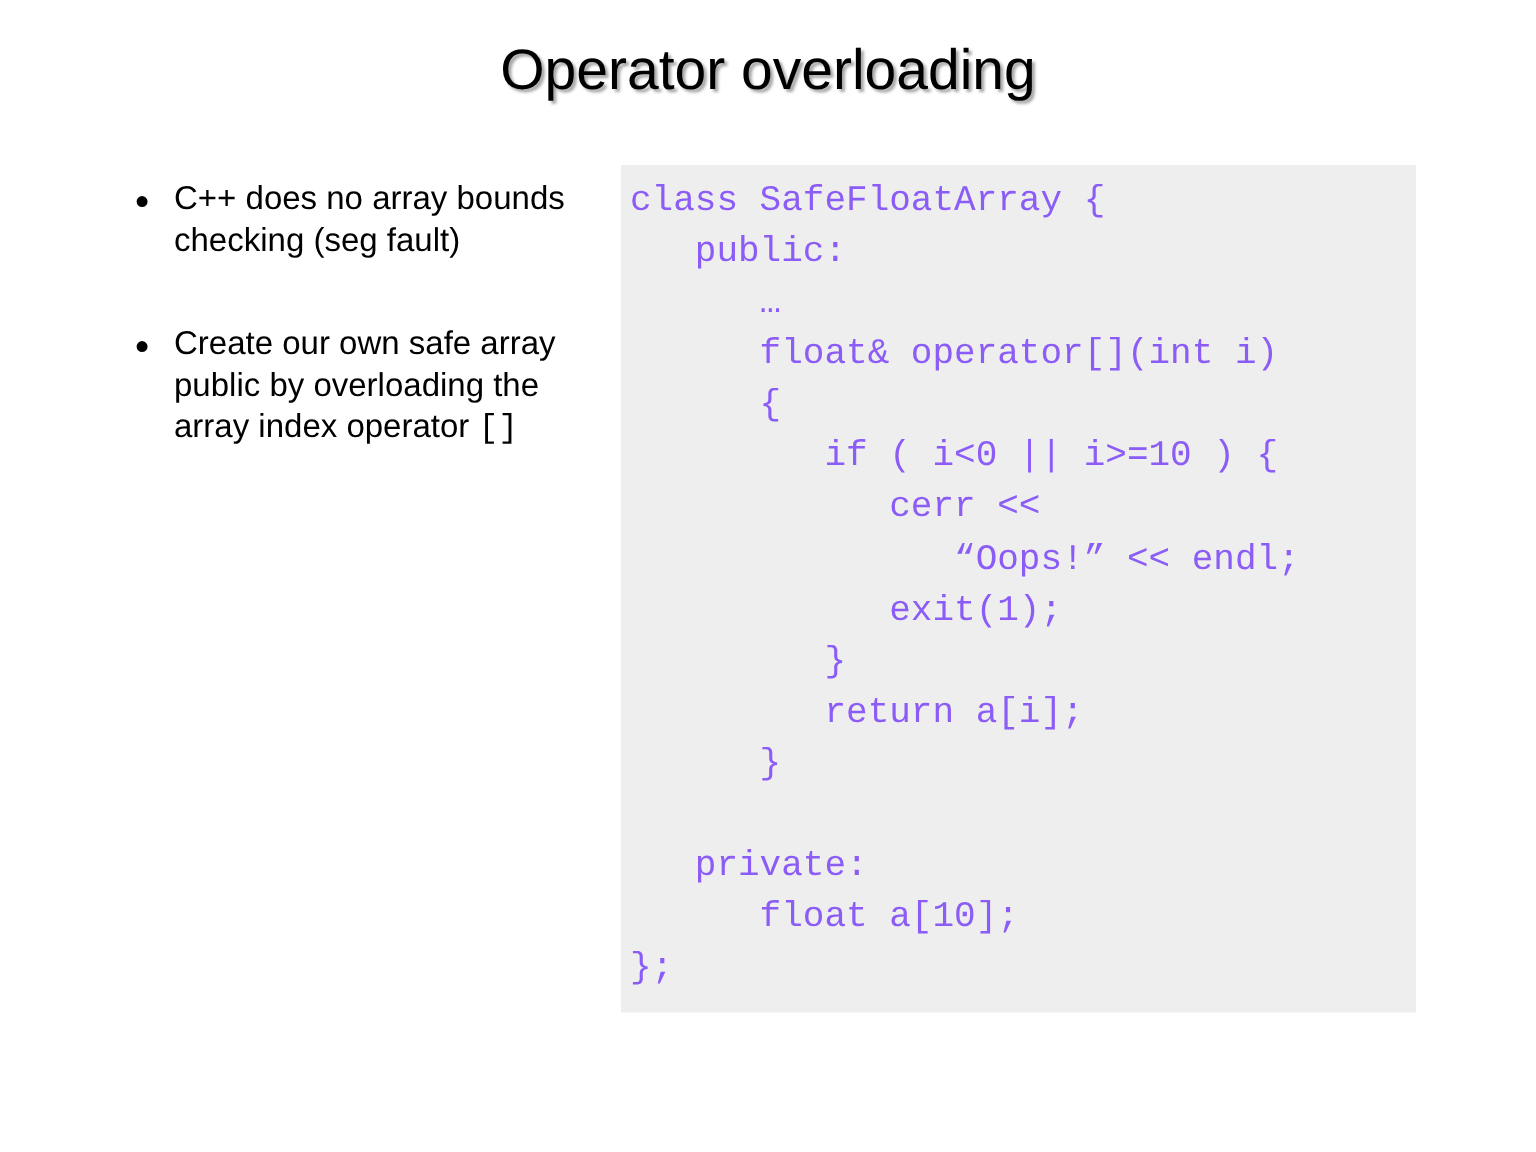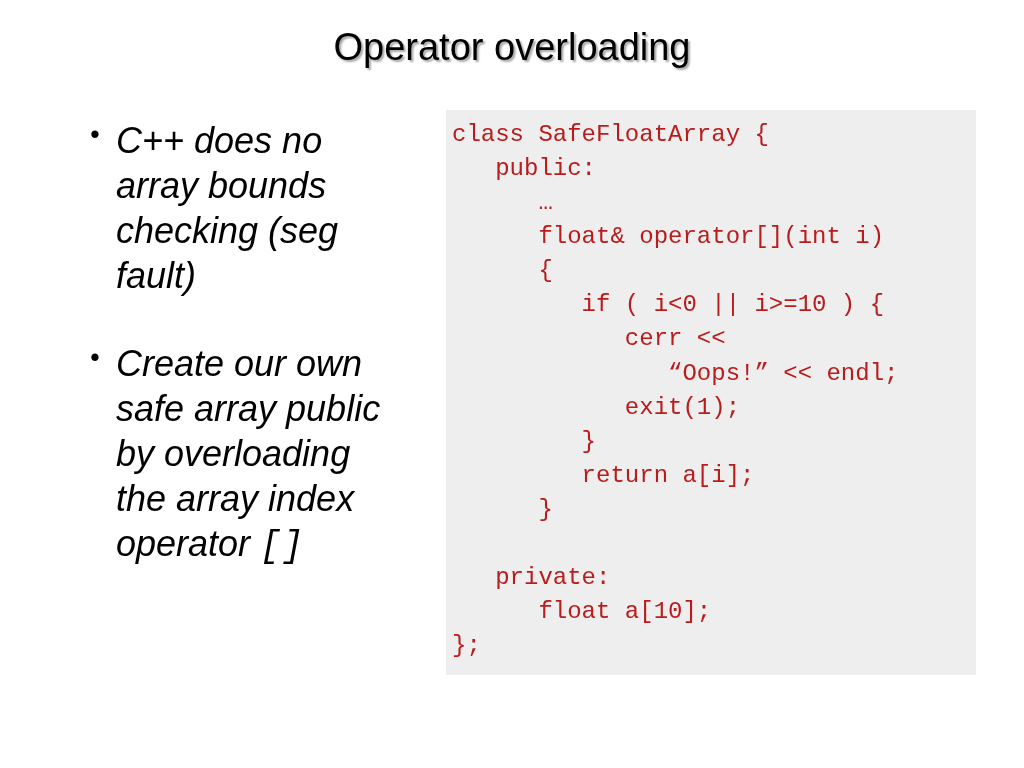--- a/index.html
+++ b/index.html
@@ -26,23 +26,22 @@
     text-align: center;
     font-size: 38px;
     font-weight: 400;
     text-shadow: 2px 2px 2px rgba(0,0,0,0.35);
   }
   .left-col {
     position: absolute;
     left: 90px;
     top: 118px;
     width: 300px;
-    font-size: 36px;
+    font-size: 22px;
     line-height: 1.25;
-    font-style: italic;
   }
   .left-col ul {
     list-style: none;
     padding: 0;
     margin: 0;
   }
   .left-col li {
     position: relative;
     padding-left: 26px;
     margin-bottom: 40px;
@@ -57,27 +56,26 @@
   }
   .mono {
     font-family: "Courier New", Courier, monospace;
   }
   .code-block {
     position: absolute;
     left: 414px;
     top: 110px;
     width: 530px;
     background: #eeeeee;
-    color: #b91c1c;
+    color: #8b5cf6;
     font-family: "Courier New", Courier, monospace;
     font-size: 24px;
     line-height: 1.42;
     padding: 8px 6px 12px 6px;
     white-space: pre;
-    margin-left: 32px;
   }
 </style>
 </head>
 <body>
 
 <div class="slide">
   <div class="title">Operator overloading</div>
 
   <div class="left-col">
     <ul>

